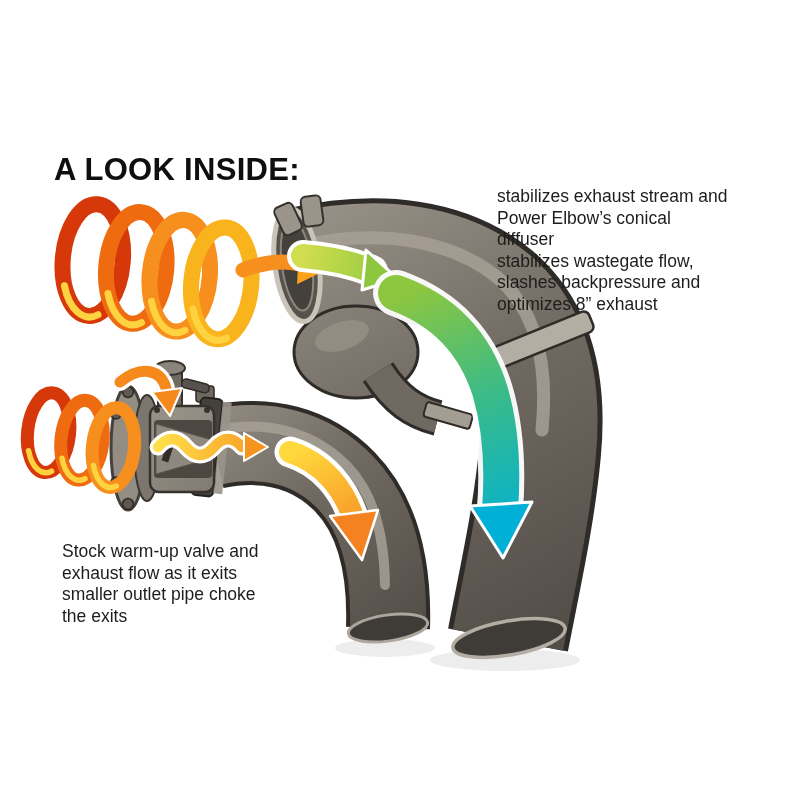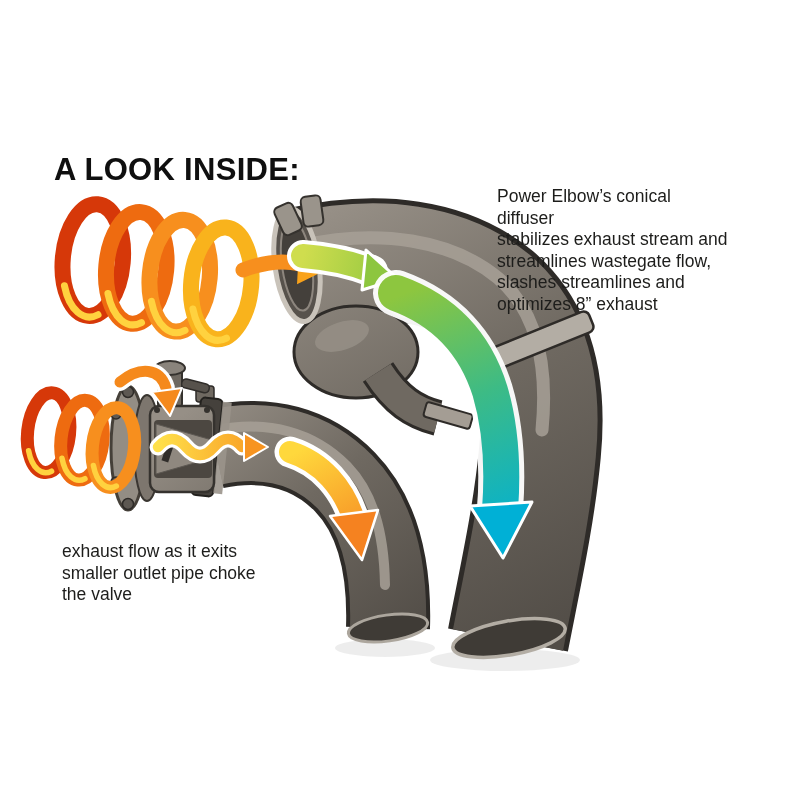--- a/index.html
+++ b/index.html
@@ -161,26 +161,27 @@
 
       <path d="M 290 452 C 322 462, 344 488, 354 520" fill="none" stroke="#ffffff" stroke-width="31" stroke-linecap="round"></path>
       <path d="M 290 452 C 322 462, 344 488, 354 520" fill="none" stroke="url(#bigOr)" stroke-width="22" stroke-linecap="round"></path>
       <polygon points="330,516 378,510 362,560" fill="#f58220" stroke="#ffffff" stroke-width="2.5" stroke-linejoin="round"></polygon>
     </g>
   </svg>
 
   <div class="title">A LOOK INSIDE:</div>
 
   <div class="caption" id="caption-right">
+    <div>stabilizes exhaust stream and</div>
     <div>Power Elbow’s conical diffuser</div>
-    <div>stabilizes exhaust stream and</div>
-    <div>streamlines wastegate flow,</div>
-    <div>slashes streamlines and</div>
+    <div>stabilizes wastegate flow,</div>
+    <div>slashes backpressure and</div>
     <div>optimizes 8” exhaust</div>
   </div>
 
   <div class="caption" id="caption-left">
+    <div>Stock warm-up valve and</div>
     <div>exhaust flow as it exits</div>
     <div>smaller outlet pipe choke</div>
-    <div>the valve</div>
+    <div>the exits</div>
   </div>
 
 </div>
 
 </body></html>

